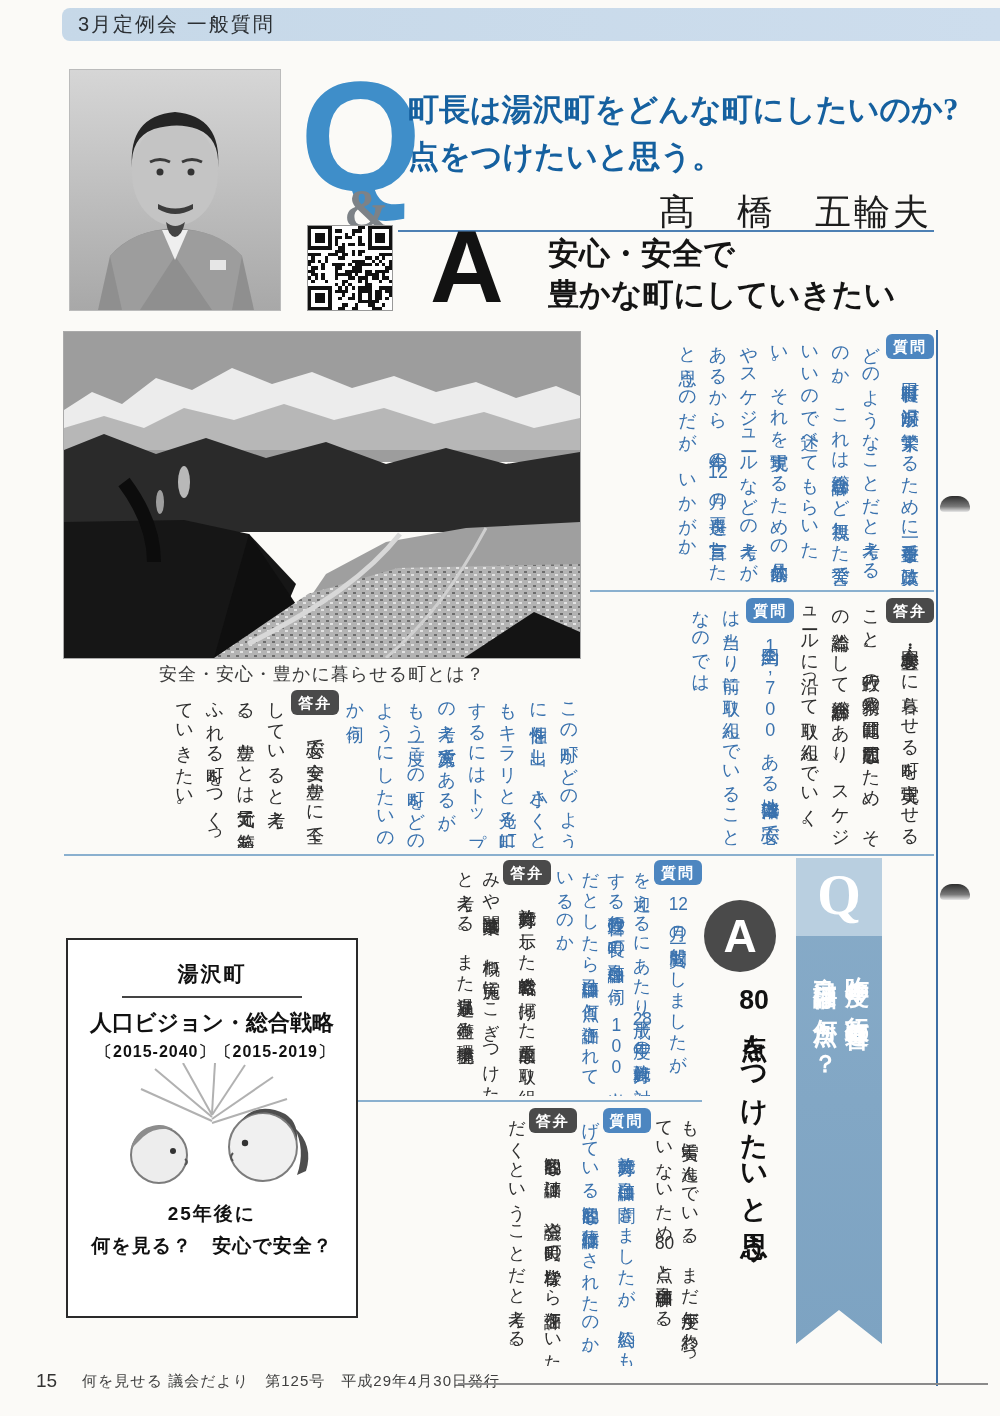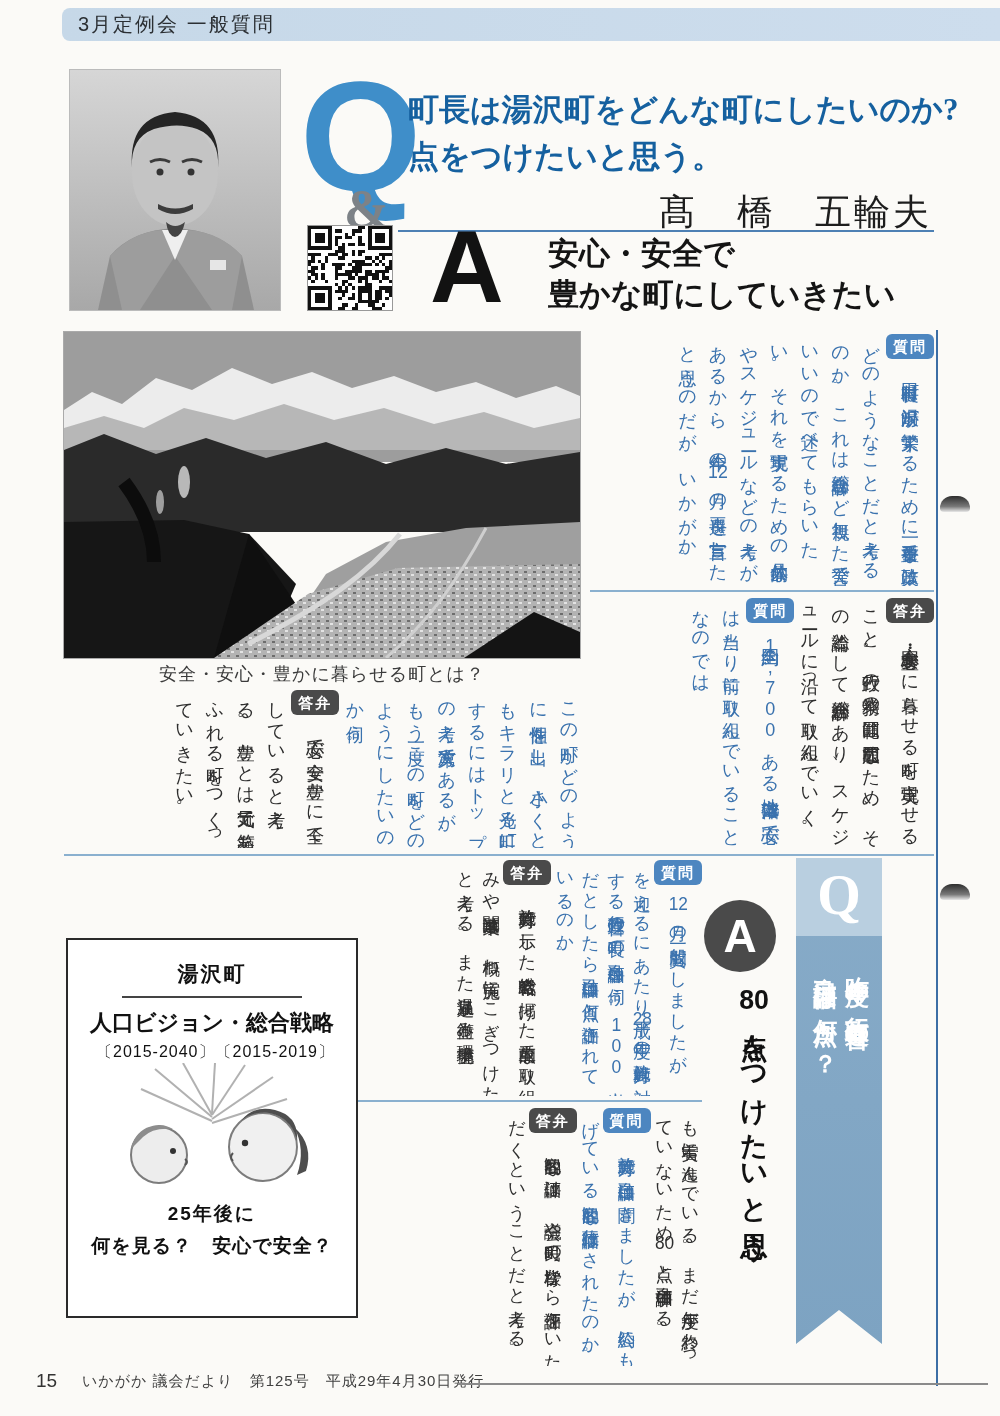--- a/index.html
+++ b/index.html
@@ -51,21 +51,21 @@
   .ribbon-text span{display:block;height:100%;}
 
   .a-circle{position:absolute;left:704px;top:900px;width:72px;height:72px;border-radius:50%;background:#4a4a4a;color:#fff;font-size:46px;font-weight:bold;text-align:center;line-height:72px;}
   .big-ans{left:710px;top:986px;width:60px;height:300px;font-size:27px;font-weight:bold;color:#111;line-height:1.2;letter-spacing:2px;}
 
   
   .vision-box{position:absolute;left:66px;top:908px;width:292px;height:380px;background:#fff;border:2px solid #2a2a2a;text-align:center;box-sizing:border-box;padding-top:20px;margin-top:30px;}
   .vb-town{font-size:21px;font-weight:bold;color:#111;letter-spacing:2px;}
   .vb-rule{width:180px;height:0;border-top:2px solid #444;margin:8px auto 10px auto;}
   .vb-title{font-size:22px;font-weight:bold;color:#111;letter-spacing:0px;}
-  .vb-periods{font-size:16px;font-weight:normal;color:#111;margin-top:4px;letter-spacing:1px;padding-left:7px;}
+  .vb-periods{font-size:16px;font-weight:bold;color:#111;margin-top:4px;letter-spacing:1px;padding-left:7px;}
   .vb-cap1{font-size:19px;font-weight:bold;color:#111;margin-top:2px;letter-spacing:2px;}
   .vb-cap2{font-size:19px;font-weight:bold;color:#111;margin-top:6px;letter-spacing:1px;}
 
   
   .page-line{position:absolute;left:936px;top:330px;width:2px;height:1056px;background:#3c6ea5;}
   .hole{position:absolute;left:940px;width:30px;height:16px;border-radius:15px 15px 5px 5px;background:linear-gradient(180deg,#2e2e2e 0%,#787878 65%,#e8e8e8 100%);}
 
   
   .footer-num{position:absolute;left:36px;top:1370px;font-size:19px;color:#333;}
   .footer-issue{position:absolute;left:82px;top:1372px;font-size:15px;color:#3f3f3f;letter-spacing:1px;}
@@ -438,16 +438,16 @@
     </svg>
     <div class="vb-cap1">25年後に</div>
     <div class="vb-cap2">何を見る？　安心で安全？</div>
   </div>
 
   <div class="page-line"></div>
   <div class="hole" style="top:496px;"></div>
   <div class="hole" style="top:884px;"></div>
 
   <div class="footer-num">15</div>
-  <div class="footer-issue">いかがか 議会だより　第125号　平成29年4月30日発行</div>
+  <div class="footer-issue">何を見せる 議会だより　第125号　平成29年4月30日発行</div>
   <div class="footer-line"></div>
 
 </div>
 
 </body></html>

